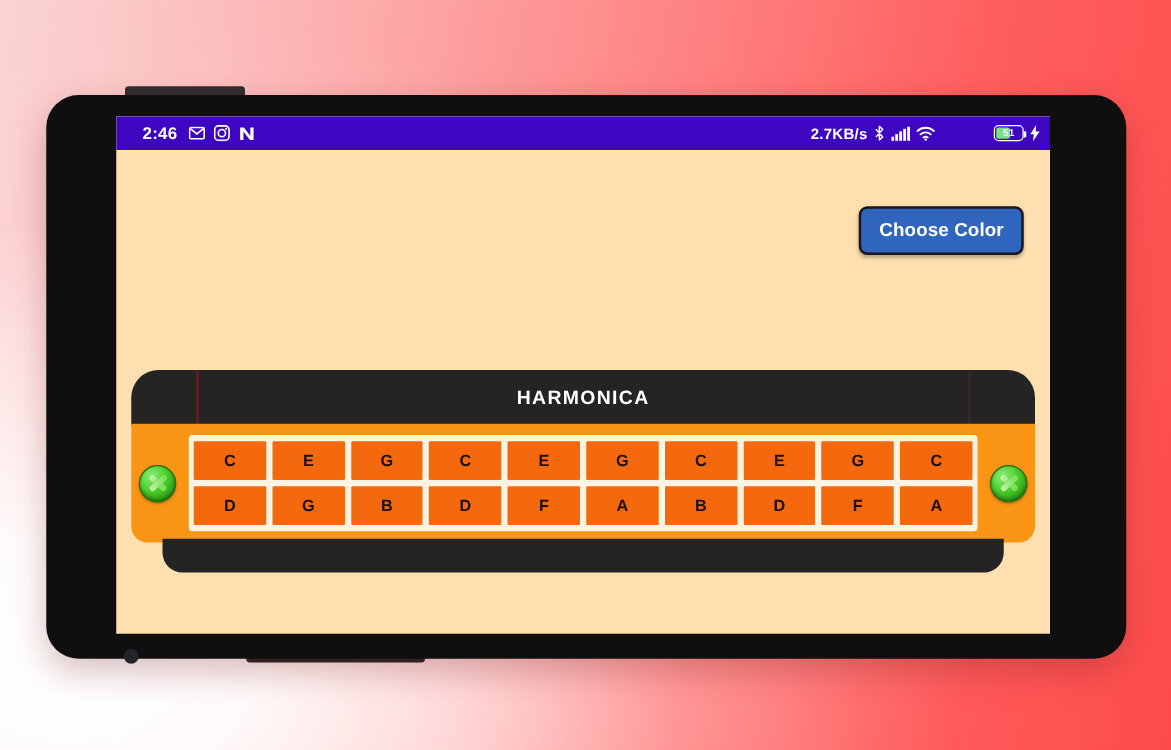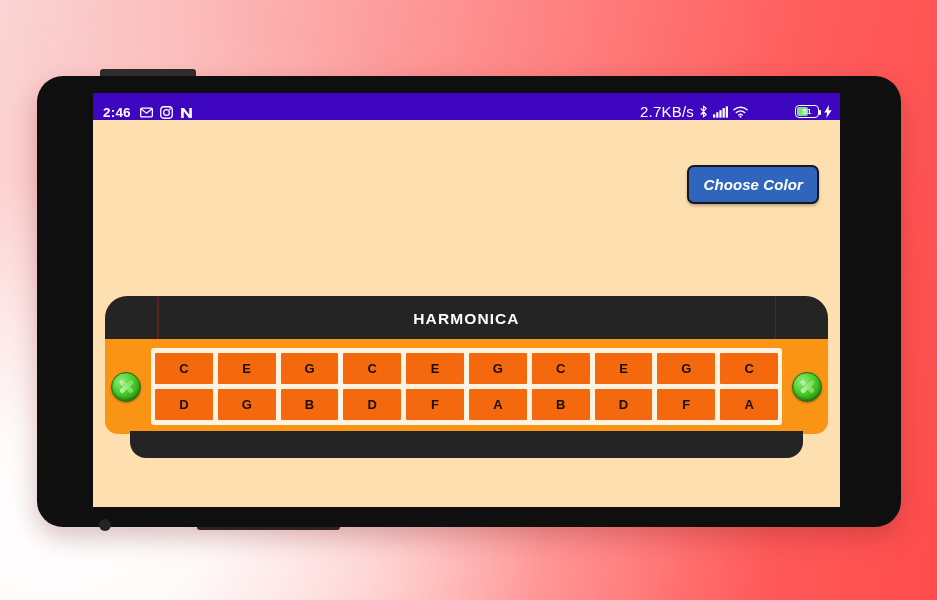--- a/index.html
+++ b/index.html
@@ -38,28 +38,28 @@
 
   
   #phone-screen {
     position:absolute; left:93px; top:93px; width:747px; height:414px;
     background:#fedfaf; overflow:hidden;
   }
 
   
   #status-bar {
     height:27px; background:#3f06c2; color:#fff;
-    display:flex; align-items:flex-end; padding:0 8px 0 10px;
+    display:flex; align-items:center; padding:0 8px 0 21px;
     font-size:13px; font-weight:bold; letter-spacing:.2px;
   }
   #status-left { display:flex; align-items:center; gap:7px; }
   #status-right { margin-left:auto; display:flex; align-items:center; gap:5px; }
   #status-clock { font-size:13.5px; font-weight:bold; margin-right:2px; }
   .sb-ico { display:inline-flex; align-items:center; }
-  .net-speed { font-size:15px; font-weight:normal; }
+  .net-speed { font-size:12px; font-weight:bold; }
   .batt {
     display:inline-flex; align-items:center; justify-content:center;
     width:24px; height:13px; border:1.6px solid #fff; border-radius:4px;
     font-size:8px; font-weight:bold; position:relative; color:#fff;margin-left:42px;
   }
   .batt::after{
     content:""; position:absolute; right:-3.4px; top:3.5px;
     width:2px; height:5px; background:#fff; border-radius:0 1px 1px 0;
   }
   .batt-fill{
@@ -71,21 +71,20 @@
   
   #app-body { position:relative; height:387px; }
 
   #choose-color-button {
     position:absolute; right:21px; top:45px;
     background:#2f65bd; color:#fff;
     border:2px solid #16161c; border-radius:7px;
     padding:9px 14px; font-size:15px; font-weight:bold;
     letter-spacing:.1px; cursor:pointer;
     box-shadow:0 2px 3px rgba(0,0,0,0.25);
-    font-style:italic;
   }
 
   
   #harmonica {
     position:absolute; left:12px; top:176px; width:723px; height:170px;
   }
   #harmonica-top-plate {
     position:absolute; left:0; top:0; width:723px; height:45px;
     background:#252425; border-radius:22px 22px 0 0;
     display:flex; align-items:center; justify-content:center;

